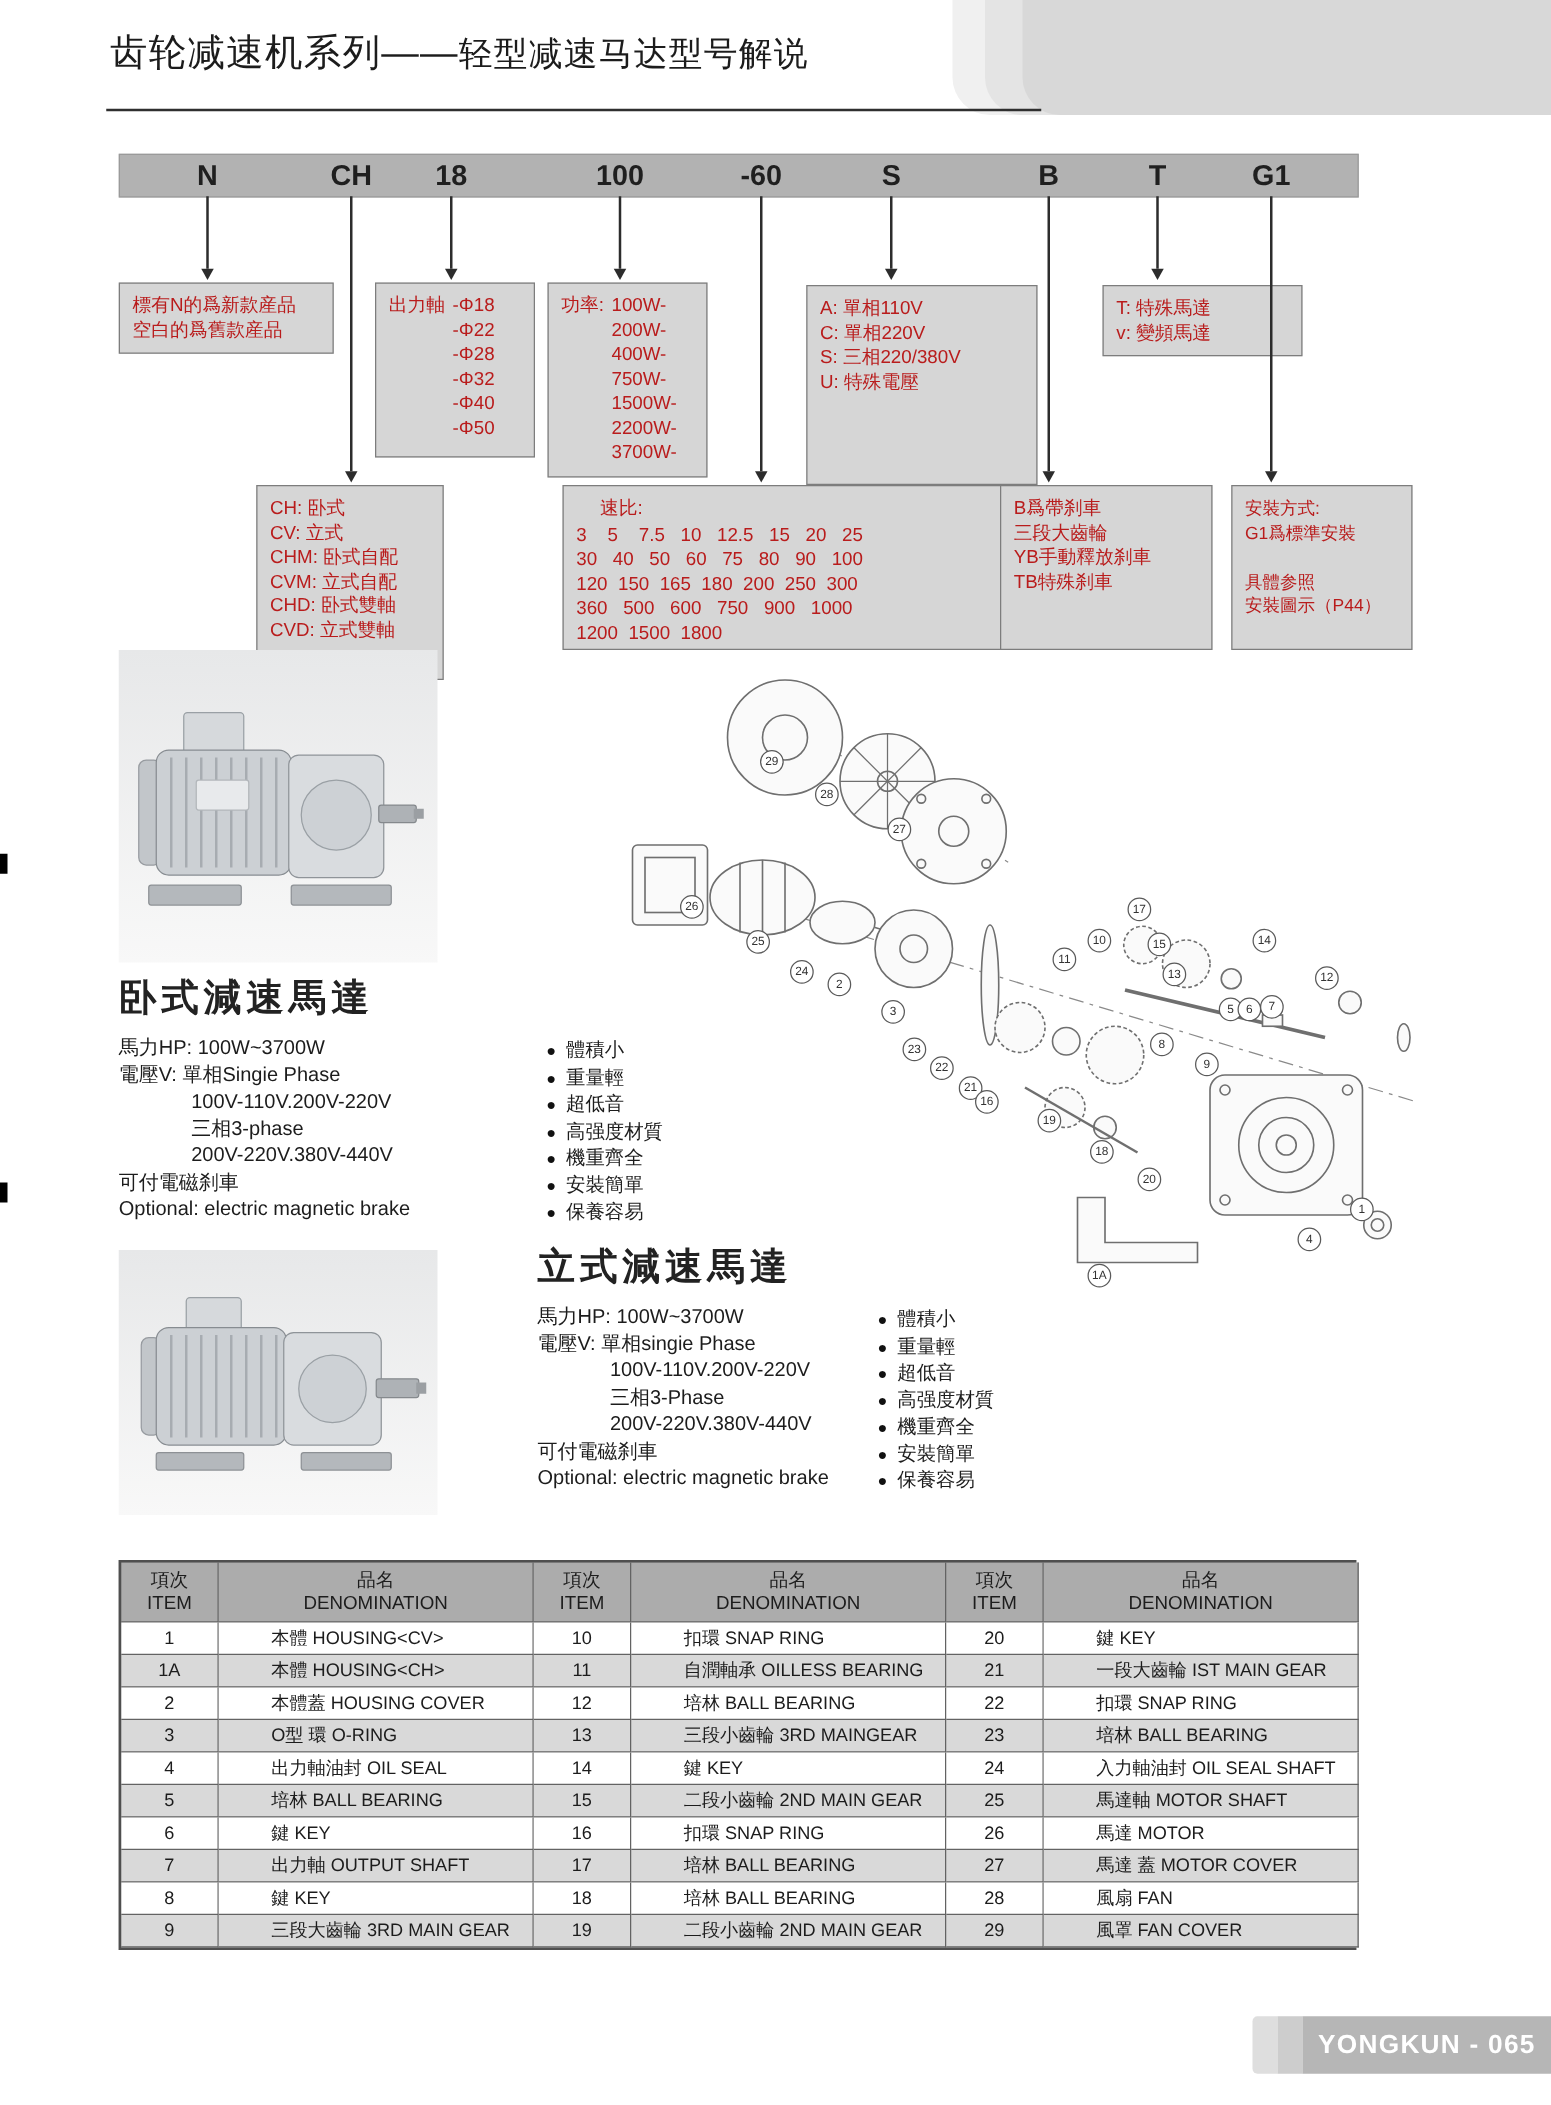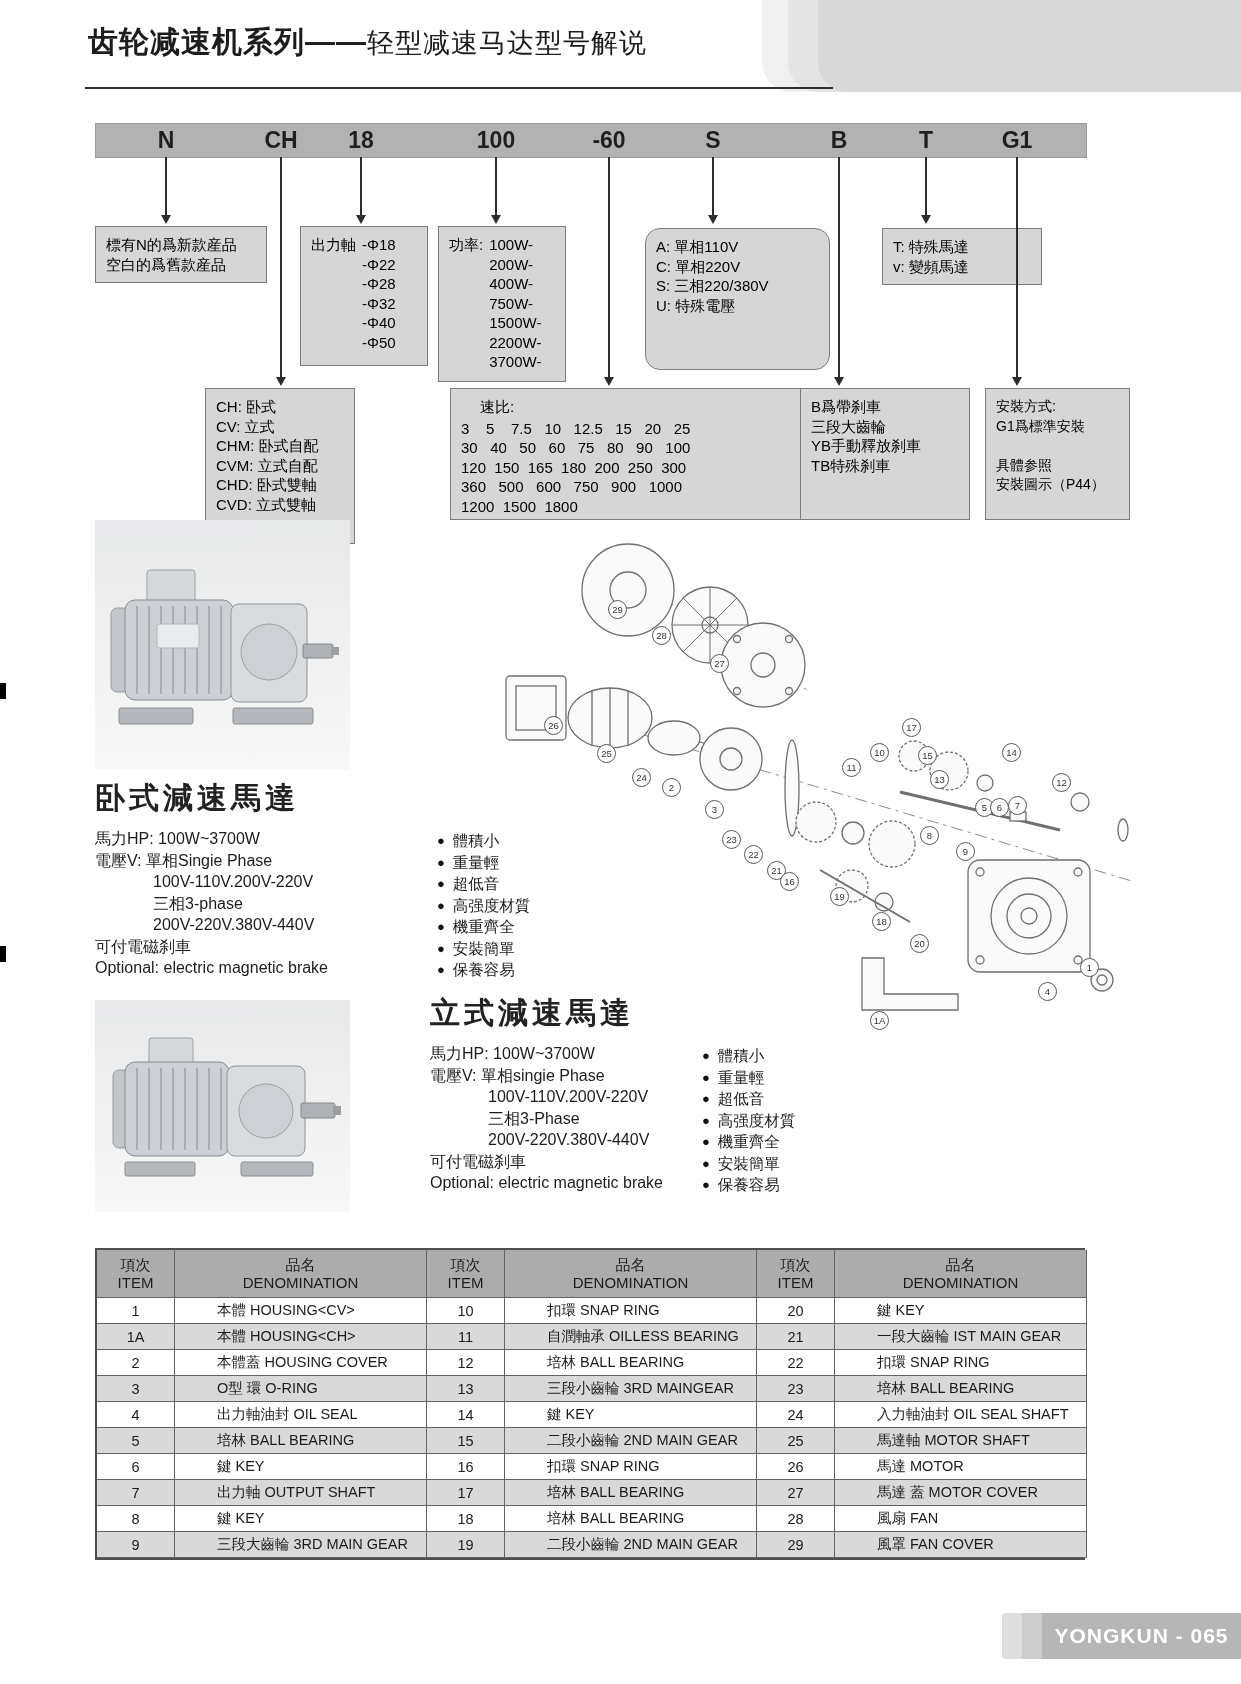--- a/index.html
+++ b/index.html
@@ -4,36 +4,36 @@
 <style>
   html,body{margin:0;padding:0;background:#fff;}
   .page{position:relative;width:1241px;height:1684px;background:#ffffff;
         font-family:"Liberation Sans",sans-serif;color:#1c1c1c;overflow:hidden;}
   
   .corner{position:absolute;top:0;height:92px;border-radius:0 0 0 30px;}
   .c1{left:762px;width:479px;background:#f0f0f0;}
   .c2{left:788px;width:453px;background:#e4e4e4;}
   .c3{left:818px;width:423px;background:#d8d8d8;}
   .title-cn{position:absolute;left:88px;top:22px;white-space:nowrap;}
-  .title-cn .b{font-size:30px;font-weight:bold;letter-spacing:1px;}
+  .title-cn .b{font-size:30px;font-weight:normal;letter-spacing:1px;}
   .title-cn .l{font-size:27px;font-weight:400;letter-spacing:1px;}
   .title-en{position:absolute;left:88px;top:59px;font-size:17px;font-weight:bold;letter-spacing:.2px;}
   .divider{position:absolute;left:85px;top:87px;width:748px;height:2px;background:#2f2f2f;}
   .logo-wrap{position:absolute;left:872px;top:15px;display:flex;align-items:flex-start;}
   .company{margin-left:10px;}
   .company .cn{font-size:27px;font-weight:bold;letter-spacing:2px;color:#161616;}
   .company .en{font-size:11.5px;font-weight:bold;letter-spacing:.6px;color:#222;margin-top:1px;}
   
   .model-bar{position:absolute;left:95px;top:123px;width:990px;height:33px;background:#b2b2b2;border:1px solid #9a9a9a;}
   .model-bar .seg{position:absolute;top:3px;transform:translateX(-50%);font-size:23px;font-weight:bold;color:#1f1f1f;}
   .vline{position:absolute;width:2px;background:#2c2c2c;}
   .ahead{position:absolute;width:0;height:0;border-left:5px solid transparent;border-right:5px solid transparent;border-top:9px solid #2c2c2c;transform:translateX(-4px);}
   
   .callout-box{position:absolute;background:#d6d6d6;border:1px solid #7d7d7d;
-               font-size:15px;line-height:19.5px;padding:8px 10px;color:#000000;box-sizing:border-box;}
+               font-size:15px;line-height:19.5px;padding:8px 10px;color:#b91c1c;box-sizing:border-box;}
   .callout-box .line{min-height:19.5px;white-space:nowrap;}
   .hflex{display:flex;gap:6px;}
   .lbl{white-space:nowrap;}
   .ratio-title{margin-bottom:2px;margin-left:19px;}
   .pre .line{white-space:pre;}
   
   .photo-panel{position:absolute;background:linear-gradient(#e7e8e9,#f8f8f8);}
   .sec-heading{position:absolute;font-size:30px;font-weight:600;letter-spacing:4px;color:#222;}
   .spec-block{position:absolute;font-size:16px;line-height:21.5px;}
   .spec-block .idx-2,.spec-block .idx-3,.spec-block .idx-4{padding-left:58px;}
@@ -122,21 +122,21 @@
           <div class="line idx-1">200W-</div>
           <div class="line idx-2">400W-</div>
           <div class="line idx-3">750W-</div>
           <div class="line idx-4">1500W-</div>
           <div class="line idx-5">2200W-</div>
           <div class="line idx-6">3700W-</div>
         </div>
     </div>
   </div>
 
-  <div class="callout-box" style="left:645px;top:228px;width:185px;height:142px;border-radius:15px;">
+  <div class="callout-box" style="left:645px;top:228px;width:185px;height:160px;">
 
   <div class="line idx-0">A: 單相110V</div>
       <div class="line idx-1">C: 單相220V</div>
       <div class="line idx-2">S: 三相220/380V</div>
       <div class="line idx-3">U: 特殊電壓</div>
     </div>
 
   <div class="callout-box" style="left:882px;top:228px;width:160px;">
 
   <div class="line idx-0">T: 特殊馬達</div>

